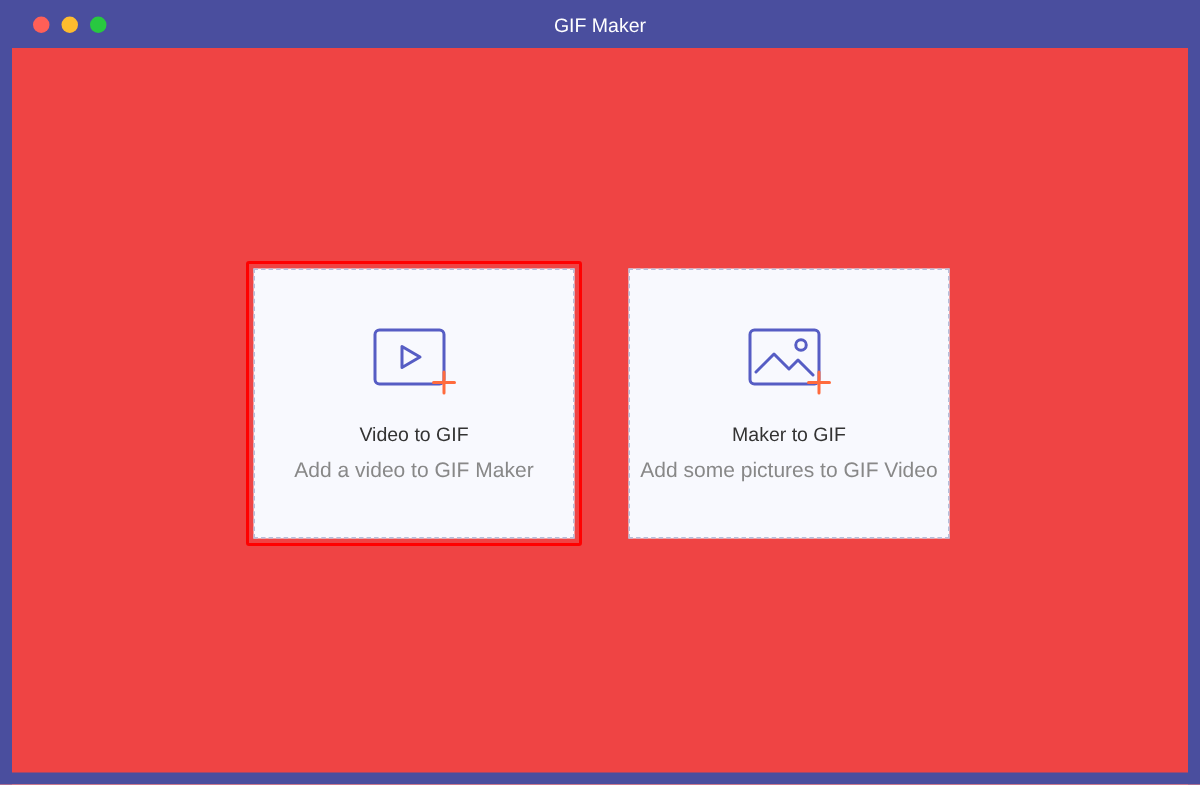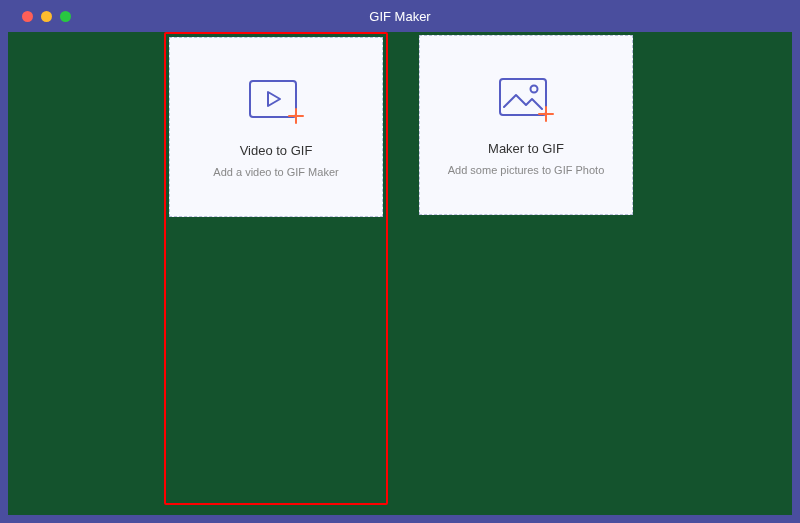--- a/index.html
+++ b/index.html
@@ -12,21 +12,21 @@
       height: 523px;
       font-family: -apple-system, BlinkMacSystemFont, "Segoe UI", Arial, sans-serif;
       background: #fff;
       overflow: hidden;
     }
     .window {
       width: 100%;
       height: 100%;
       border: 8px solid #4a4e9e;
       border-top: none;
-      background: #14532d;
+      background: #ef4444;
       display: flex;
       flex-direction: column;
     }
     .titlebar {
       height: 32px;
       background: #4a4e9e;
       display: flex;
       align-items: center;
       position: relative;
     }
@@ -49,20 +49,21 @@
       right: 0;
       text-align: center;
       color: #fff;
       font-size: 13px;
       font-weight: 400;
       pointer-events: none;
     }
     .content {
       flex: 1;
       display: flex;
+      align-items: center;
       justify-content: center;
       gap: 28px;
       padding-bottom: 10px;
     }
     .option-card-wrapper {
       padding: 3px;
       border-radius: 2px;
     }
     .option-card-wrapper.selected {
       border: 2px solid #ff0000;
@@ -84,21 +85,21 @@
       margin-bottom: 18px;
       position: relative;
     }
     .option-title {
       font-size: 13px;
       color: #333;
       font-weight: 500;
       margin-bottom: 8px;
     }
     .option-subtitle {
-      font-size: 11px;
+      font-size: 14px;
       color: #888;
     }
     svg {
       display: block;
     }
   </style>
 </head>
 <body>
 
 <div class="window">
@@ -137,18 +138,18 @@
             <rect x="4" y="4" width="46" height="36" rx="3" ry="3" fill="none" stroke="#565dc4" stroke-width="2"></rect>
             <circle cx="38" cy="14" r="3.5" fill="none" stroke="#565dc4" stroke-width="2"></circle>
             <polyline points="8,32 20,20 30,30 36,24 46,34" fill="none" stroke="#565dc4" stroke-width="2" stroke-linejoin="round" stroke-linecap="round"></polyline>
             <g stroke="#ff6b3d" stroke-width="2" stroke-linecap="round">
               <line x1="50" y1="32" x2="50" y2="46"></line>
               <line x1="43" y1="39" x2="57" y2="39"></line>
             </g>
           </svg>
         </div>
         <div class="option-title">Maker to GIF</div>
-        <div class="option-subtitle">Add some pictures to GIF Photo</div>
+        <div class="option-subtitle">Add some pictures to GIF Video</div>
       </div>
     </div>
 
   </div>
 </div>
 
 </body></html>

